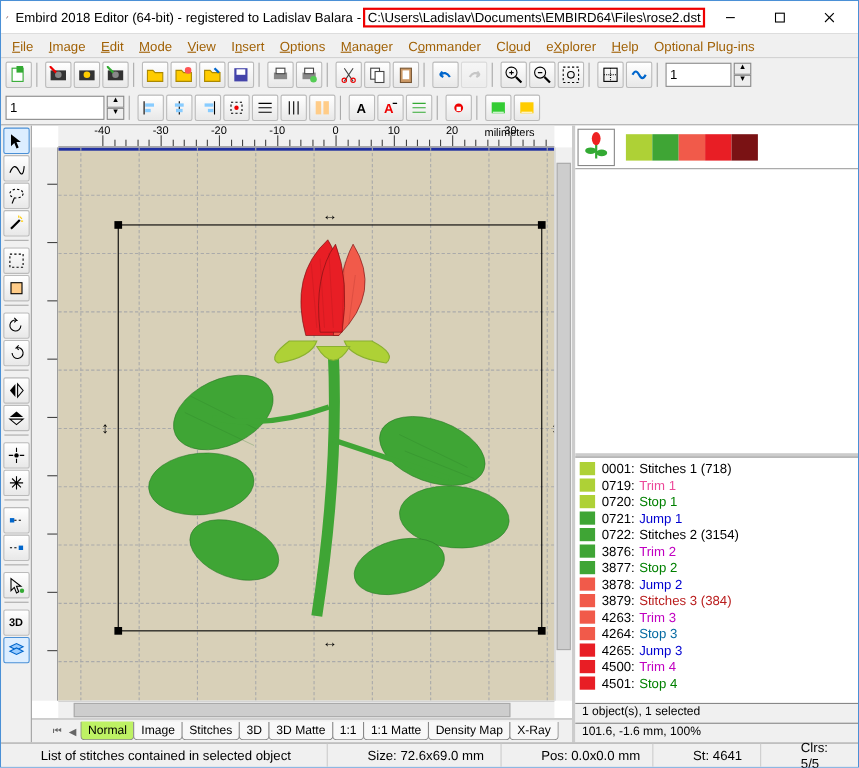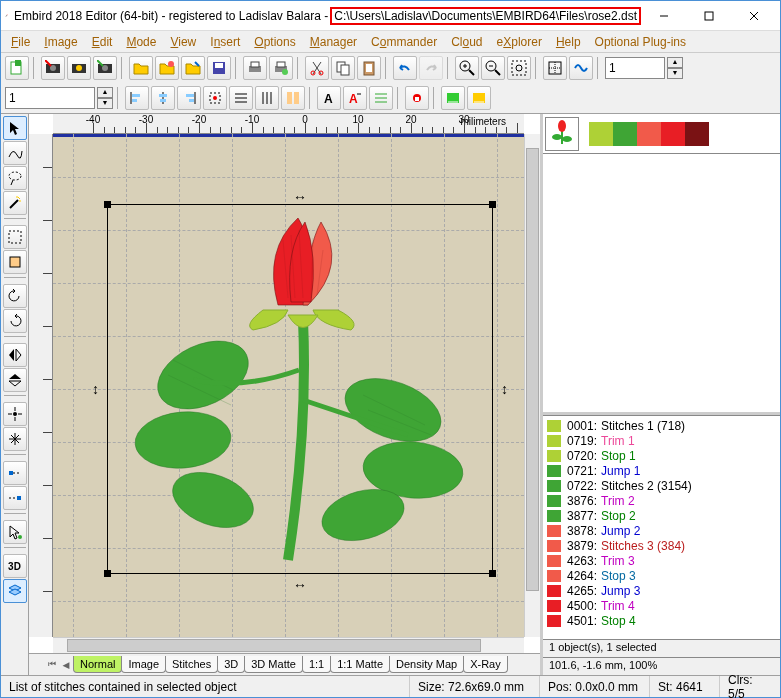--- a/index.html
+++ b/index.html
@@ -52,39 +52,39 @@
 .scroll-v { position: absolute; top: 20px; right: 0; width: 16px; bottom: 16px; background: #f0f0f0; border-left: 1px solid #ccc; }
 .scroll-h { position: absolute; left: 24px; right: 16px; bottom: 0; height: 16px; background: #f0f0f0; border-top: 1px solid #ccc; }
 .thumb-v { position: absolute; left: 1px; right: 1px; background: #cdcdcd; border: 1px solid #aaa; }
 .thumb-h { position: absolute; top: 1px; bottom: 1px; background: #cdcdcd; border: 1px solid #aaa; }
 
 .tabs-row { height: 22px; background: #f0f0f0; border-top: 1px solid #a0a0a0; display: flex; align-items: center; padding-left: 16px; gap: 0; }
 .tabs-row .navbtn { width: 14px; height: 18px; display: flex; align-items: center; justify-content: center; font-size: 9px; color: #666; }
 .tab { padding: 2px 6px; border: 1px solid #888; border-top: none; background: #f8f8f8; font-size: 11px; border-radius: 0 0 4px 4px; margin-right: -1px; }
 .tab.active { background: #bef264; font-weight: normal; }
 
-.right-pane { width: 240px; background: #f0f0f0; border-left: 3px solid #ccc; display: flex; flex-direction: column; }
+.right-pane { width: 260px; background: #f0f0f0; border-left: 3px solid #ccc; display: flex; flex-direction: column; }
 .preview-row { height: 40px; background: #fff; border-bottom: 1px solid #888; display: flex; align-items: center; padding: 2px; }
 .preview-thumb { width: 34px; height: 34px; border: 1px solid #888; margin-right: 10px; display: flex; align-items: center; justify-content: center; }
 .swatch-strip { display: flex; }
 .swatch { width: 24px; height: 24px; }
 .right-mid { flex: 1; background: #fff; border-bottom: 3px solid #ccc; }
 .stitch-list-wrap { height: 260px; display: flex; flex-direction: column; }
 .stitch-list { flex: 1; background: #fff; overflow-y: auto; border-top: 1px solid #888; padding: 2px 0; }
 .stitch-row { display: flex; align-items: center; height: 15px; padding: 0 4px; font-size: 11px; }
 .stitch-sw { width: 14px; height: 12px; margin-right: 6px; flex-shrink: 0; }
 .stitch-id { color: #000; margin-right: 4px; }
 .stitch-list::-webkit-scrollbar { width: 16px; }
 .stitch-list::-webkit-scrollbar-track { background: #f0f0f0; }
 .stitch-list::-webkit-scrollbar-thumb { background: #cdcdcd; border: 1px solid #aaa; }
 
 .info-row { height: 18px; border-top: 1px solid #888; background: #f0f0f0; padding: 1px 6px; font-size: 11px; }
 
 .statusbar { height: 22px; background: #f0f0f0; border-top: 1px solid #a0a0a0; display: flex; align-items: center; font-size: 11px; }
-.status-cell { padding: 0 8px; border-right: 1px solid #ccc; height: 100%; display: flex; align-items: center; }
+.status-cell { padding: 0 8px; border-right: 1px solid #ccc; height: 100%; display: flex; align-items: center; margin-left: 28px; }
 .status-cell.flex { flex: 1; }
 
 
 .rose-svg { position: absolute; }
 </style>
 </head>
 <body>
 
 <div class="window">
 

